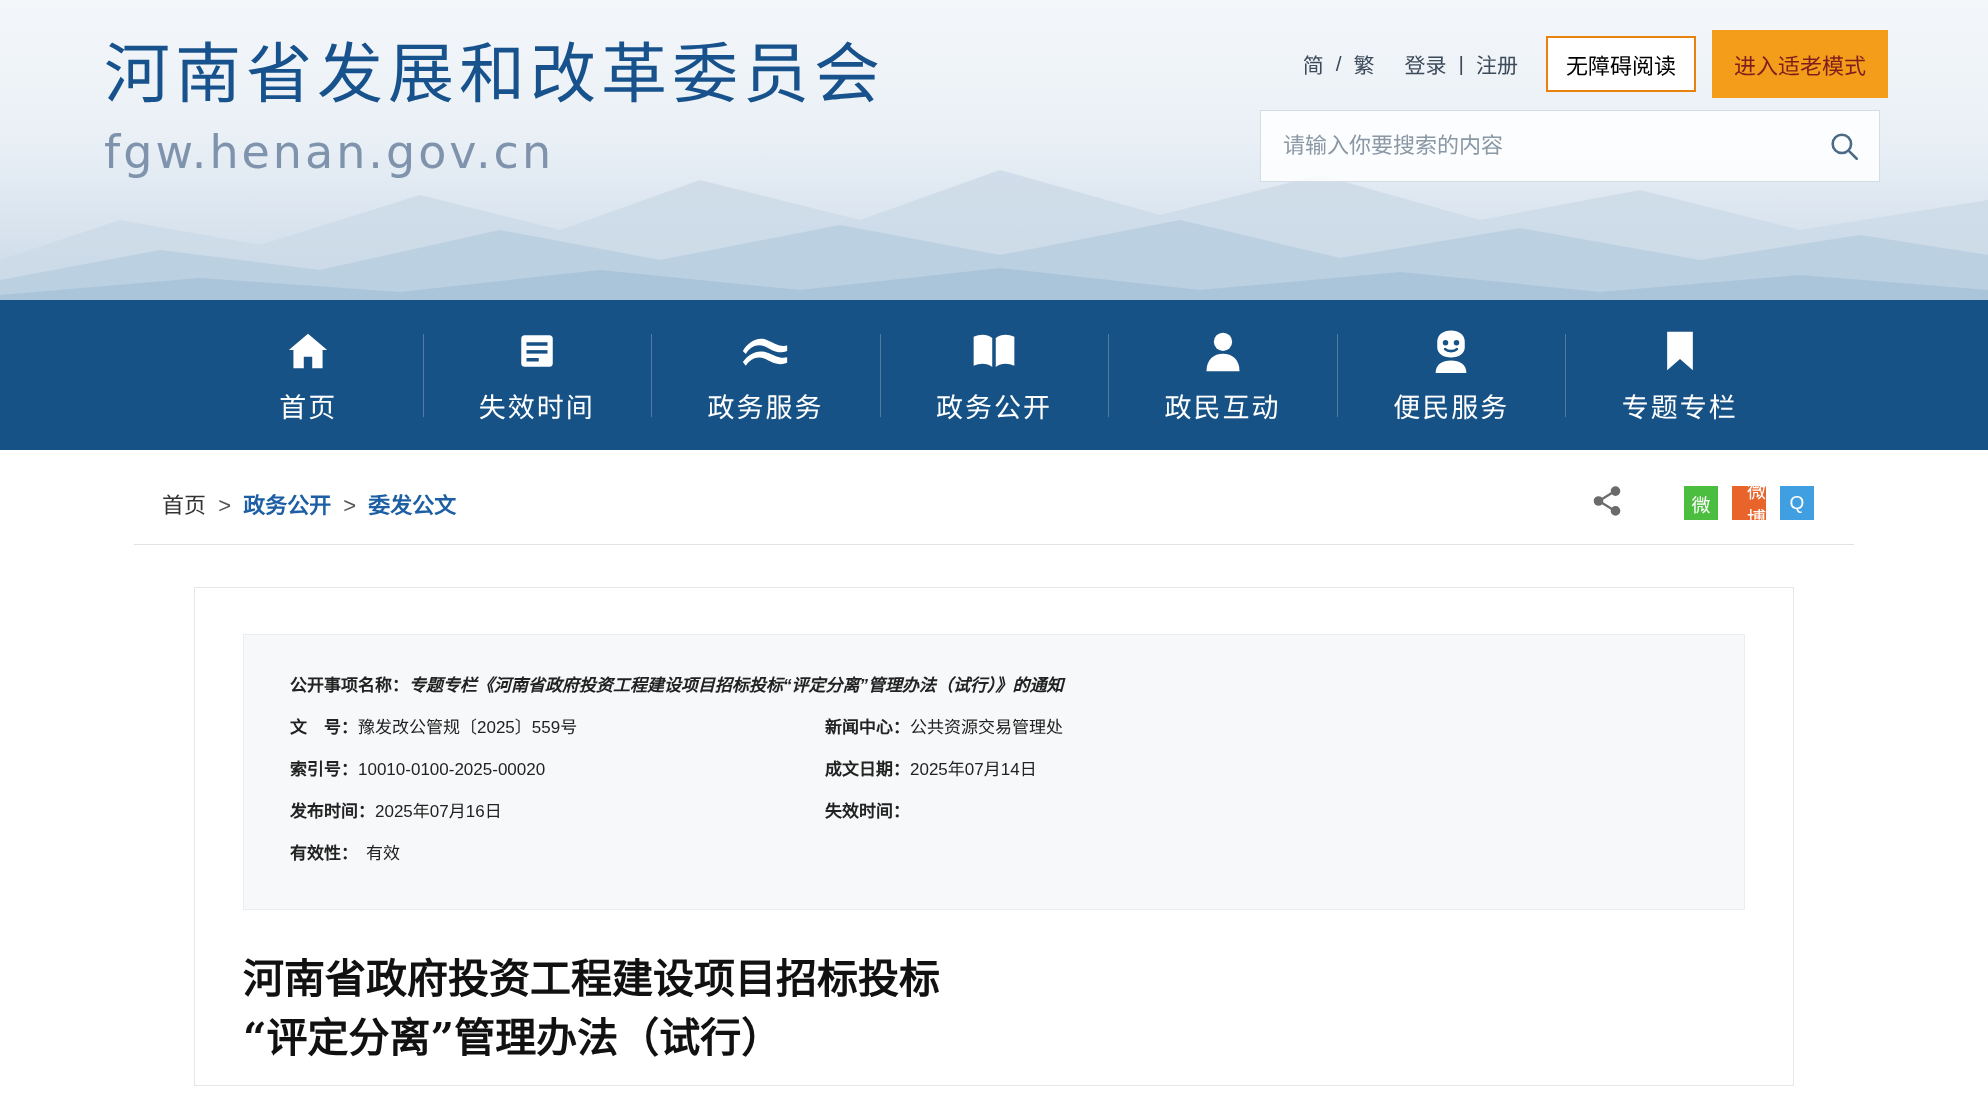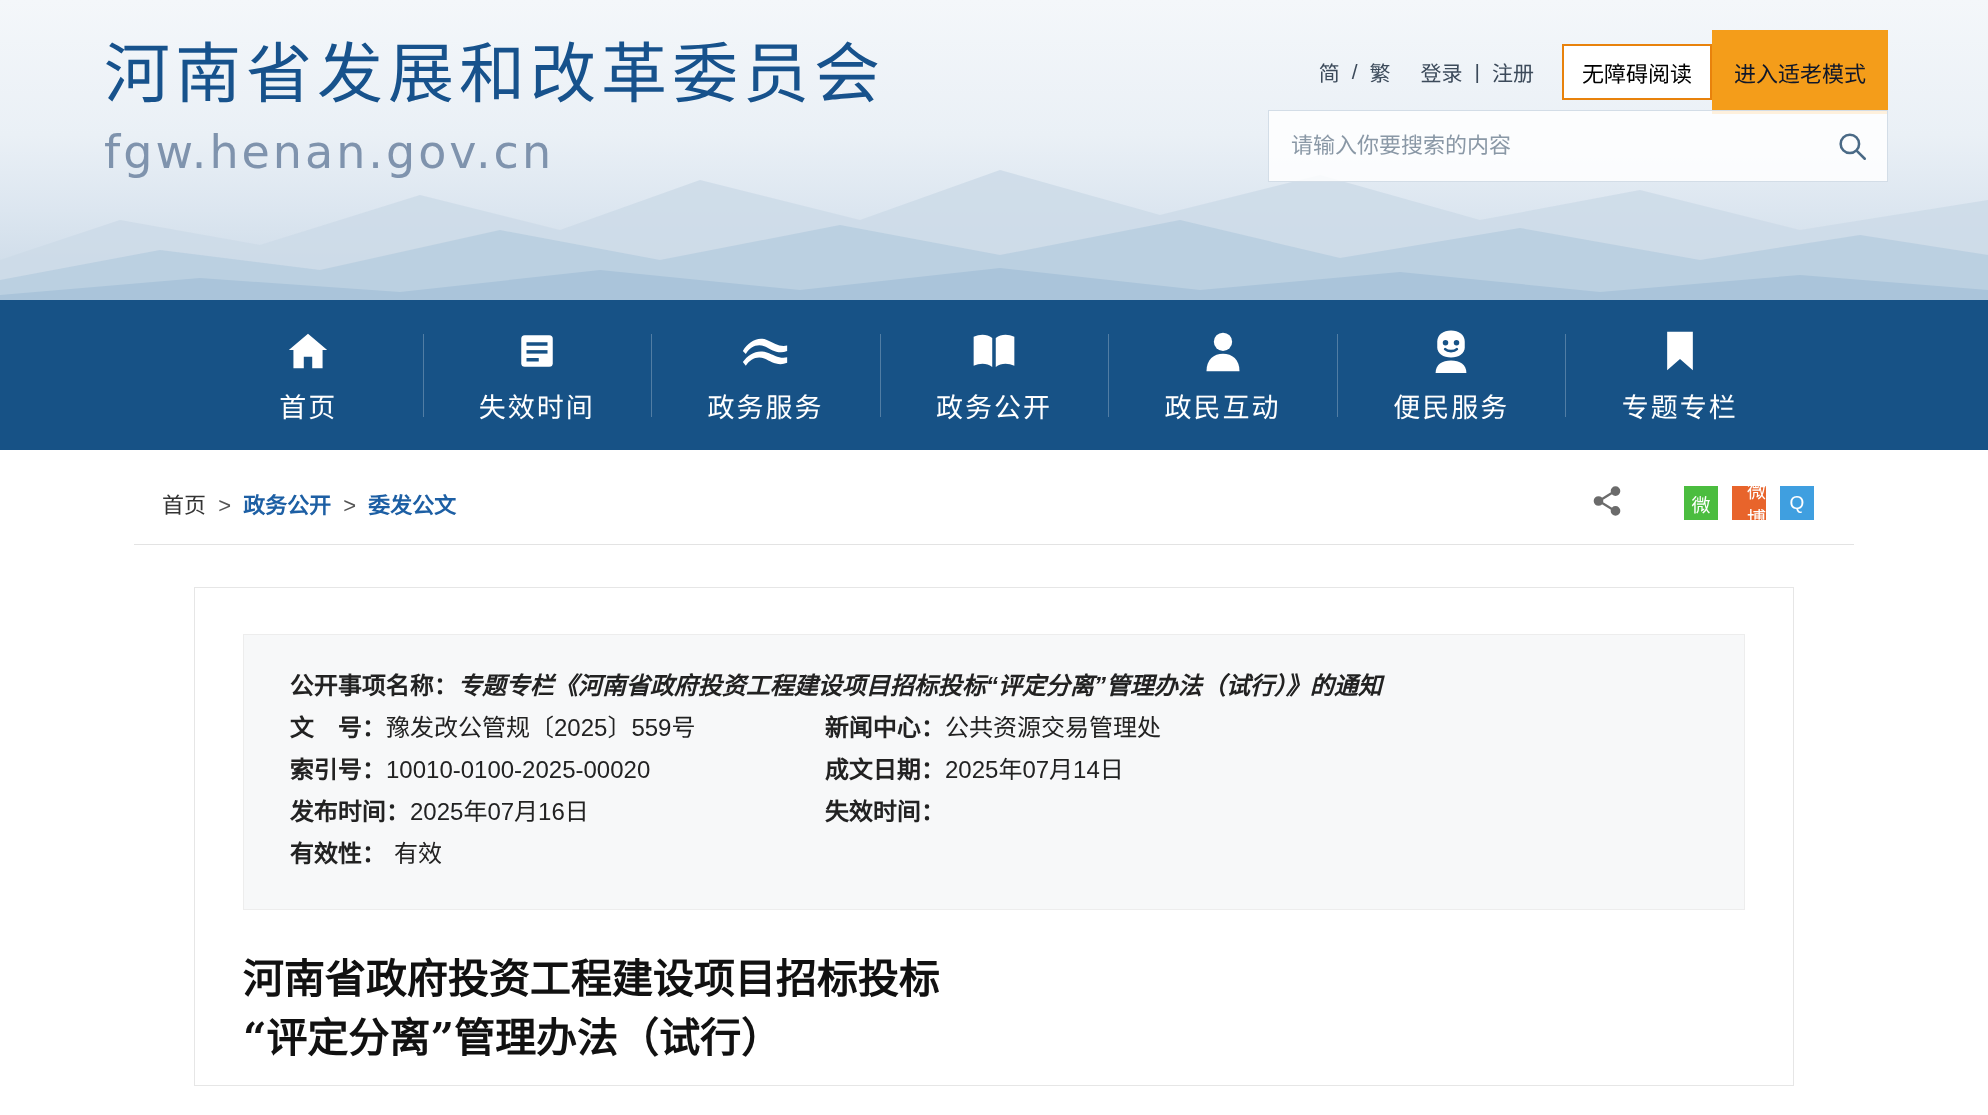--- a/index.html
+++ b/index.html
@@ -73,30 +73,31 @@
     border: 2px solid #e8820c;
     color: #000000;
     background: #fff;
     font-size: 22px;
     padding: 10px 18px;
     margin-left: 22px;
     white-space: nowrap;
   }
   .btn-elder {
     background: #f49d1a;
-    color: #0f172a;
+    color: #7f1d1d;
     font-size: 22px;
-    padding: 24px 20px;
+    padding: 16px 20px;
     border: 2px solid #f49d1a;
     white-space: nowrap;
+    margin-left: 16px;
   }
 
   .search-box {
     position: absolute;
-    right: 100px;
+    right: 108px;
     top: 110px;
     width: 620px;
     height: 72px;
     background: rgba(255,255,255,0.85);
     border: 1px solid #d3dde7;
     display: flex;
     align-items: center;
   }
   .search-input {
     flex: 1;
@@ -197,21 +198,21 @@
     background: #fff;
     min-height: 400px;
     padding: 46px 48px 0;
   }
   .meta-box {
     background: #f7f8f9;
     border: 1px solid #ededed;
     padding: 30px 46px 34px;
   }
   .meta-line {
-    font-size: 24px;
+    font-size: 17px;
     color: #222;
     line-height: 42px;
     display: flex;
     text-align: center;
   }
   .meta-label { font-weight: bold; white-space: nowrap; }
   .meta-val { font-weight: normal; }
   .meta-val.italic { font-style: italic; font-weight: bold; }
   .meta-cols { display: flex; }
   .meta-col-l { width: 535px; }

